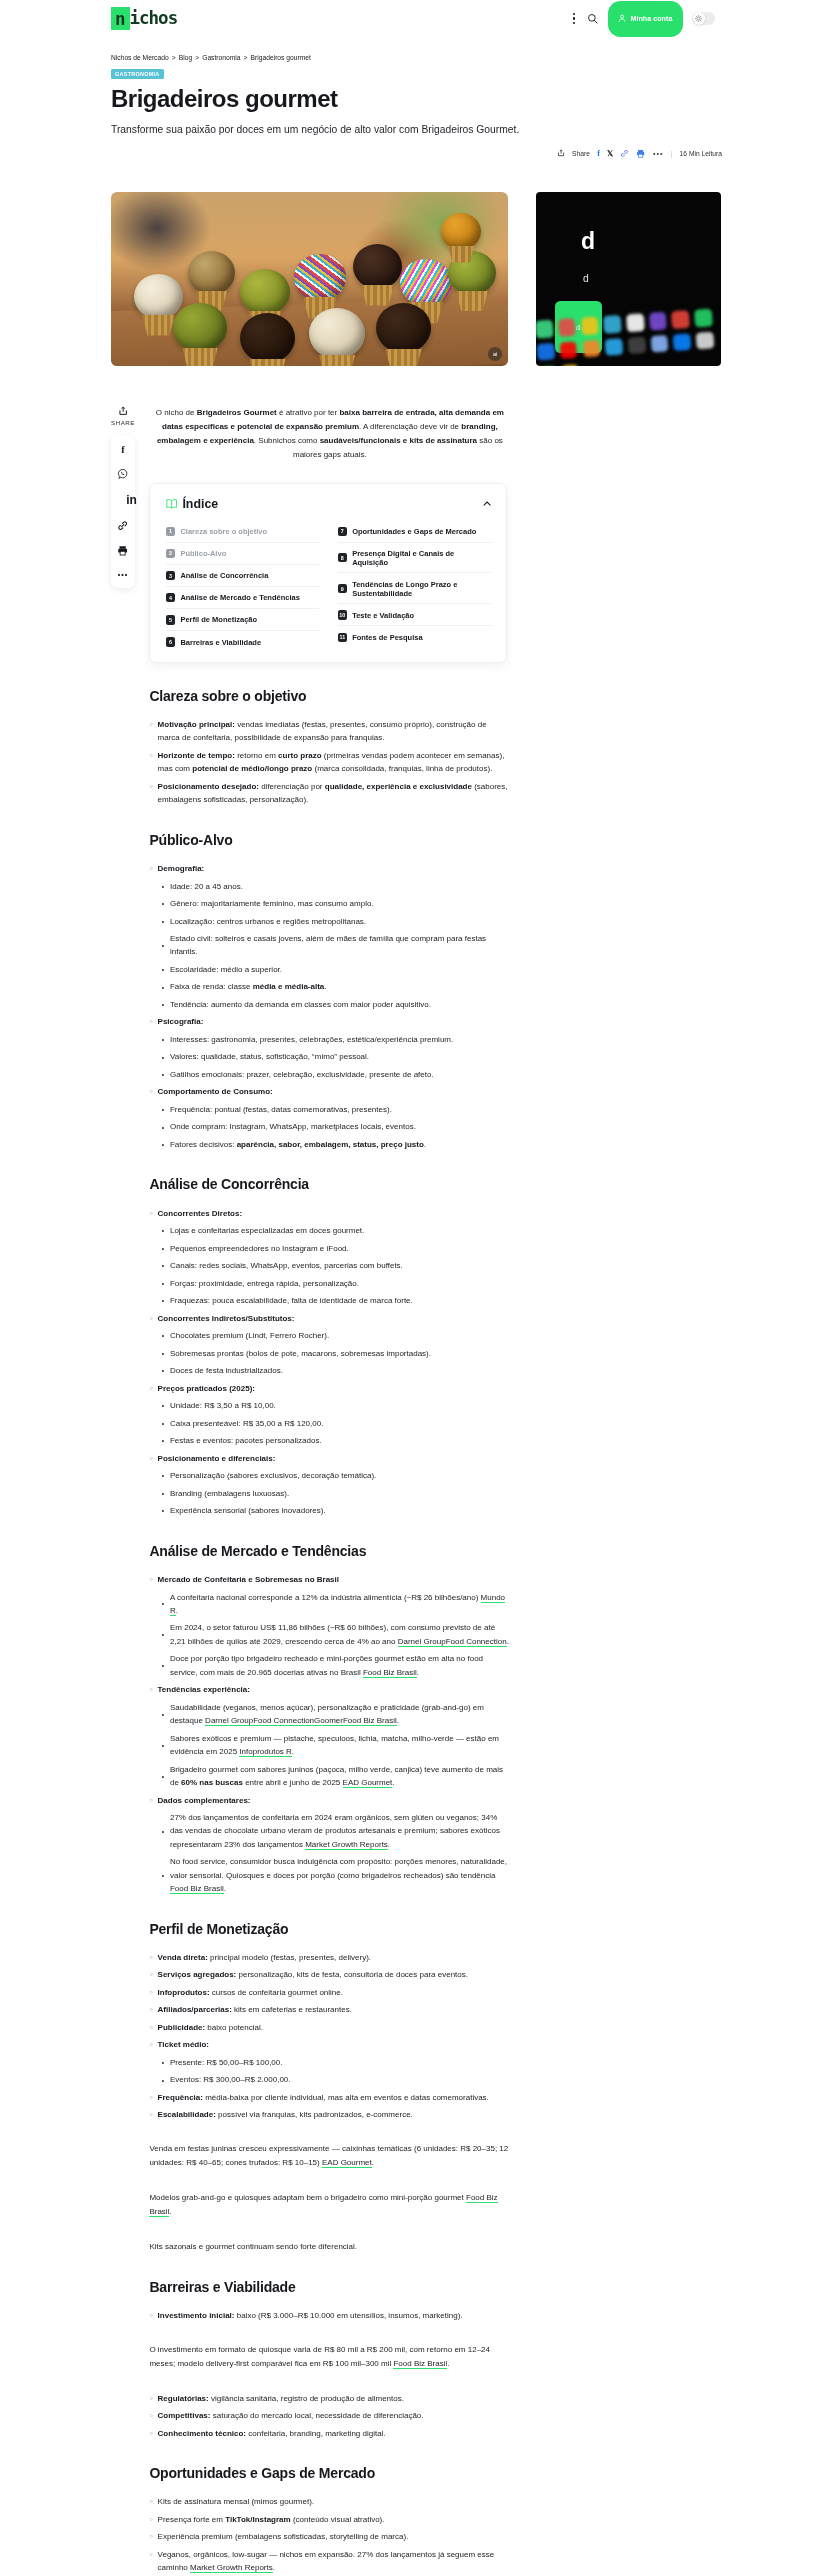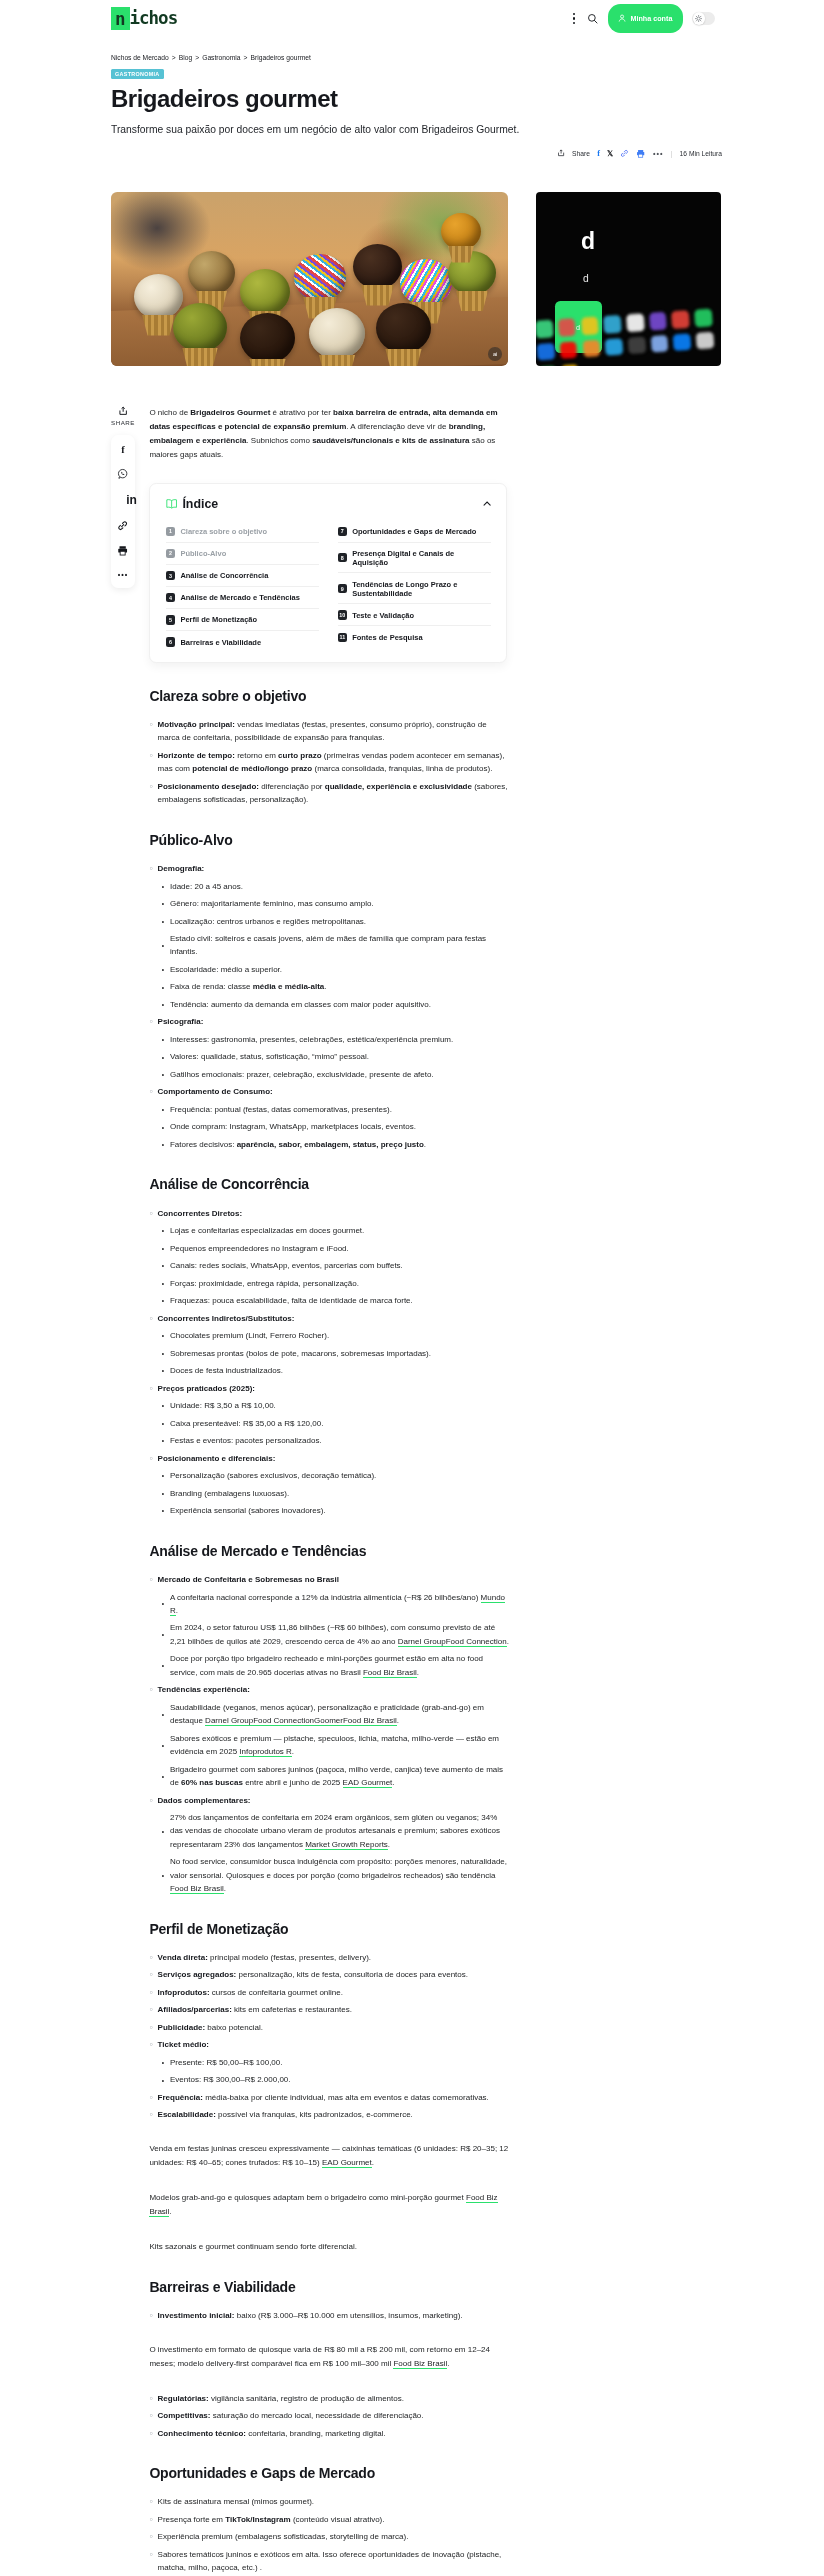--- a/index.html
+++ b/index.html
@@ -23,21 +23,21 @@
   .logo-rest {
     font-family:"DejaVu Sans Mono", monospace; font-weight:bold; font-size:17.5px;
     color:#123a22; letter-spacing:-1px; line-height:23px;
   }
   .header-right { display:flex; align-items:center; gap:9.3px; }
   .kebab { display:flex; flex-direction:column; gap:2.1px; padding:3.1px; cursor:pointer; }
   .kebab i { width:2.1px; height:2.1px; border-radius:50%; background:#15181c; }
   .icon-btn { background:none; border:none; cursor:pointer; display:flex; align-items:center; }
   .account-btn {
     background:#2ae06c; color:#fff; border:none; border-radius:12.4px;
-    height:29px; padding:0 10.3px; font-size:7.2px; font-weight:bold;
+    height:36px; padding:0 10.3px; font-size:7.2px; font-weight:bold;
     display:flex; align-items:center; gap:4.1px; cursor:pointer;
     font-family:"Liberation Sans", sans-serif;
   }
   .toggle { width:23px; height:13.4px; background:#ececec; border-radius:6.7px; position:relative; cursor:pointer; }
   .toggle-knob {
     width:12.4px; height:12.4px; border-radius:50%; background:#fff; position:absolute; top:0.5px; left:0.5px;
     display:flex; align-items:center; justify-content:center; box-shadow:0 0.5px 1.5px rgba(0,0,0,.2);
   }
   .content { padding:0 111px; }
   .breadcrumb { margin-top:16.5px; font-size:6.7px; color:#16181d; display:flex; gap:3.1px; }
@@ -100,21 +100,21 @@
   .ad-phone i { width:15.5px; height:15.5px; border-radius:4.1px; display:block; }
   .main-row { margin-top:40px; display:flex; width:611px; }
   .share-rail { width:24px; margin-right:14.4px; flex-shrink:0; }
   .share-rail .lbl { text-align:center; font-size:6.2px; letter-spacing:0.5px; color:#2a2d33; margin-top:3.1px; }
   .rail-card {
     margin-top:8.2px; background:#fff; border-radius:7.2px; box-shadow:0 2.1px 7.2px rgba(0,0,0,.08);
     padding:9.3px 0; display:flex; flex-direction:column; align-items:center; gap:13.4px;
   }
   .rail-card .ric { cursor:pointer; color:#16181d; display:flex; }
   .article { width:361px; }
-  .intro { font-size:8px; line-height:14px; color:#232527; }
+  .intro { font-size:8px; line-height:14px; color:#232527;text-align:center; }
   .toc-card {
     margin-top:20.6px; background:#fff; border:0.5px solid #f0f0f0; border-radius:7.2px;
     box-shadow:0 3.1px 9.3px rgba(0,0,0,.05); padding:13.4px 15.5px 9.3px; width:358px;
   }
   .toc-head { display:flex; justify-content:space-between; align-items:center;text-align:right; }
   .toc-title { display:flex; align-items:center; gap:5.2px; font-size:12.4px; font-weight:bold; color:#16181d; }
   .toc-cols { display:flex; gap:18.5px; margin-top:9.3px; }
   .toc-col { flex:1; }
   .toc-item {
     display:flex; align-items:center; gap:5.2px; padding:6.2px 0 5.7px; cursor:pointer;
@@ -682,20 +682,24 @@
           <div class="li1">
             <span class="mk">○</span>
             <span>Presença forte em <b>TikTok/Instagram</b> (conteúdo visual atrativo).</span>
           </div>
           <div class="li1">
             <span class="mk">○</span>
             <span>Experiência premium (embalagens sofisticadas, storytelling de marca).</span>
           </div>
           <div class="li1">
             <span class="mk">○</span>
+            <span>Veganos, orgânicos, low-sugar — nichos em expansão. 27% dos lançamentos já seguem esse caminho <span class="lnk">Market Growth Reports</span>.</span>
+          </div>
+          <div class="li1">
+            <span class="mk">○</span>
             <span>Sabores temáticos juninos e exóticos em alta. Isso oferece oportunidades de inovação (pistache, matcha, milho, paçoca, etc.) .</span>
           </div>
         </div>
 
     </div>
   </div>
 </div>
 
 
 </body></html>

